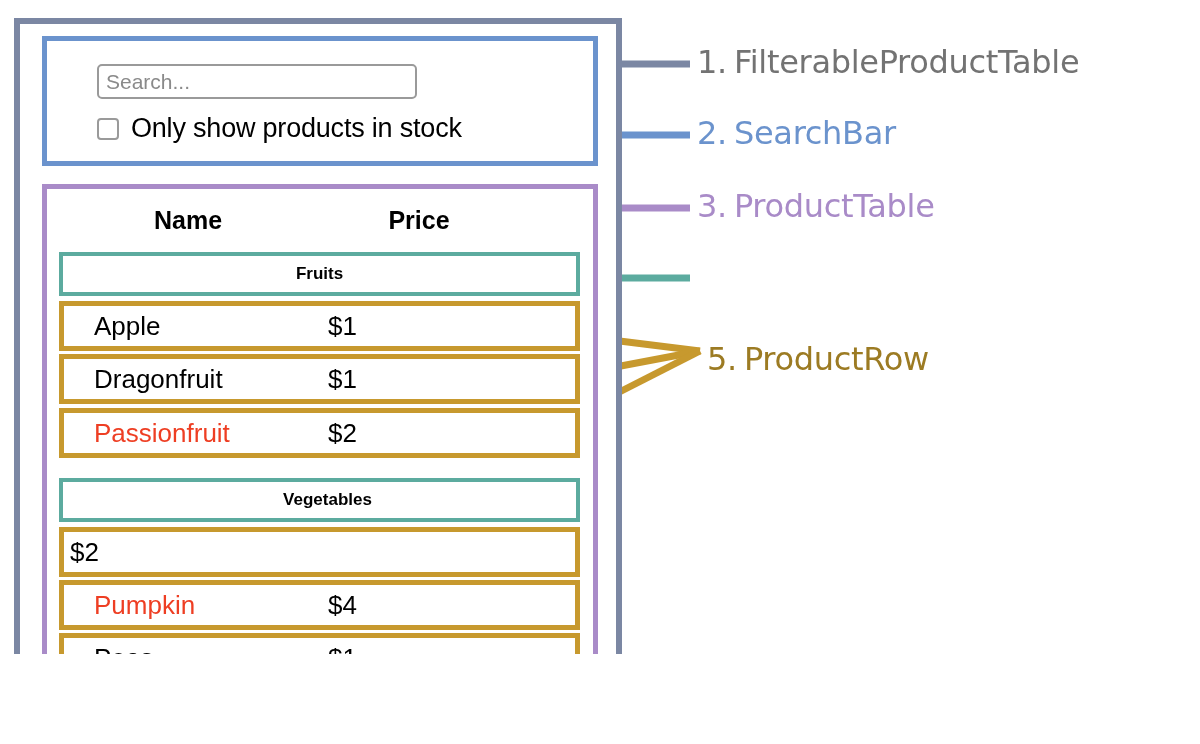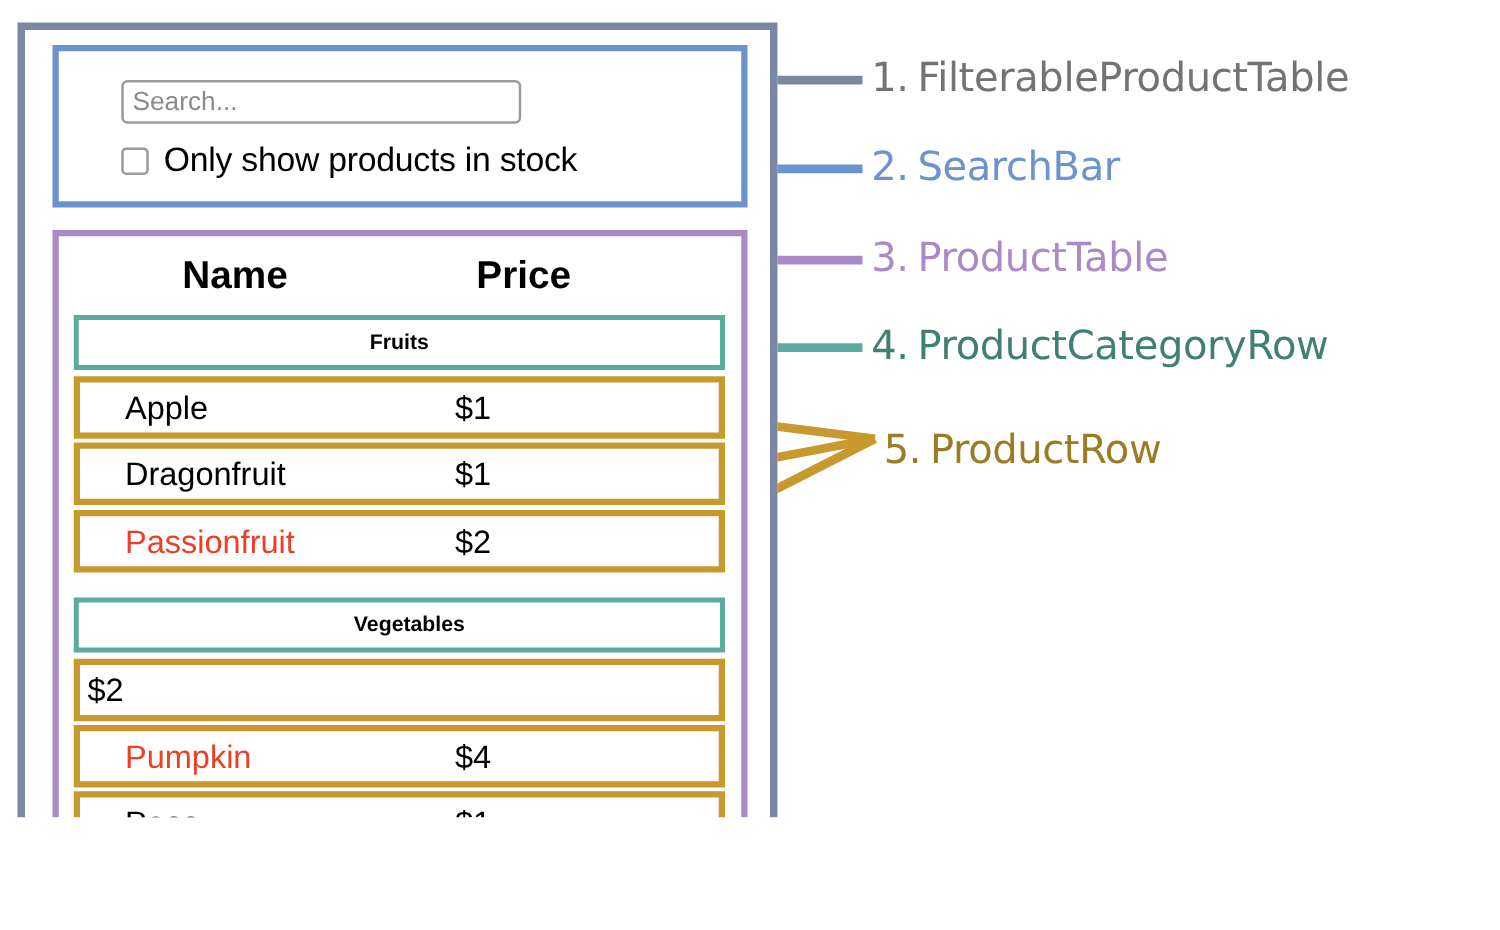--- a/index.html
+++ b/index.html
@@ -103,21 +103,21 @@
     width: 546px;
   }
 
   .header-row {
     position: absolute;
     left: 10px; top: 9px;
     width: 520px; height: 44px;
     display: flex;
     align-items: center;
     font-weight: bold;
-    font-size: 31px;
+    font-size: 25px;
     color: #000000;
   }
   .col-name  { width: 262px; text-align: center; }
   .col-price { width: 200px; text-align: center; }
 
   .category-row {
     position: absolute;
     left: 12px;
     width: 521px; height: 44px;
     box-sizing: border-box;
@@ -138,23 +138,23 @@
     box-sizing: border-box;
     border: 5px solid #c7992e;
     background: #ffffff;
     display: flex;
     align-items: center;
     font-size: 26px;
     color: #000000;
   }
   .product-row .cell-name {
     width: 258px;
-    box-sizing: border-box;
-    white-space: nowrap;
-    margin-left: 36px;
+    padding-left: 30px;
+    box-sizing: border-box;
+    white-space: nowrap;
   }
   .product-row .cell-price {
     width: 160px;
     padding-left: 6px;
     box-sizing: border-box;
     white-space: nowrap;
   }
   .out-of-stock { color: #ee3e23; }
 
   
@@ -252,21 +252,18 @@
   </div>
 
   <div class="legend-item" style="left:697px; top:114px; color:#6b93cd;">
     <span class="legend-num">2.</span><span>SearchBar</span>
   </div>
 
   <div class="legend-item" style="left:697px; top:187px; color:#a98bc8;">
     <span class="legend-num">3.</span><span>ProductTable</span>
   </div>
 
-  <div class="legend-item" style="left:697px; top:257px; color:#3f7f74;">
-    <span class="legend-num">4.</span><span>ProductCategoryRow</span>
-  </div>
 
   <div class="legend-item" style="left:707px; top:340px; color:#9c7b23;">
     <span class="legend-num">5.</span><span>ProductRow</span>
   </div>
 
 </div>
 
 </body></html>

